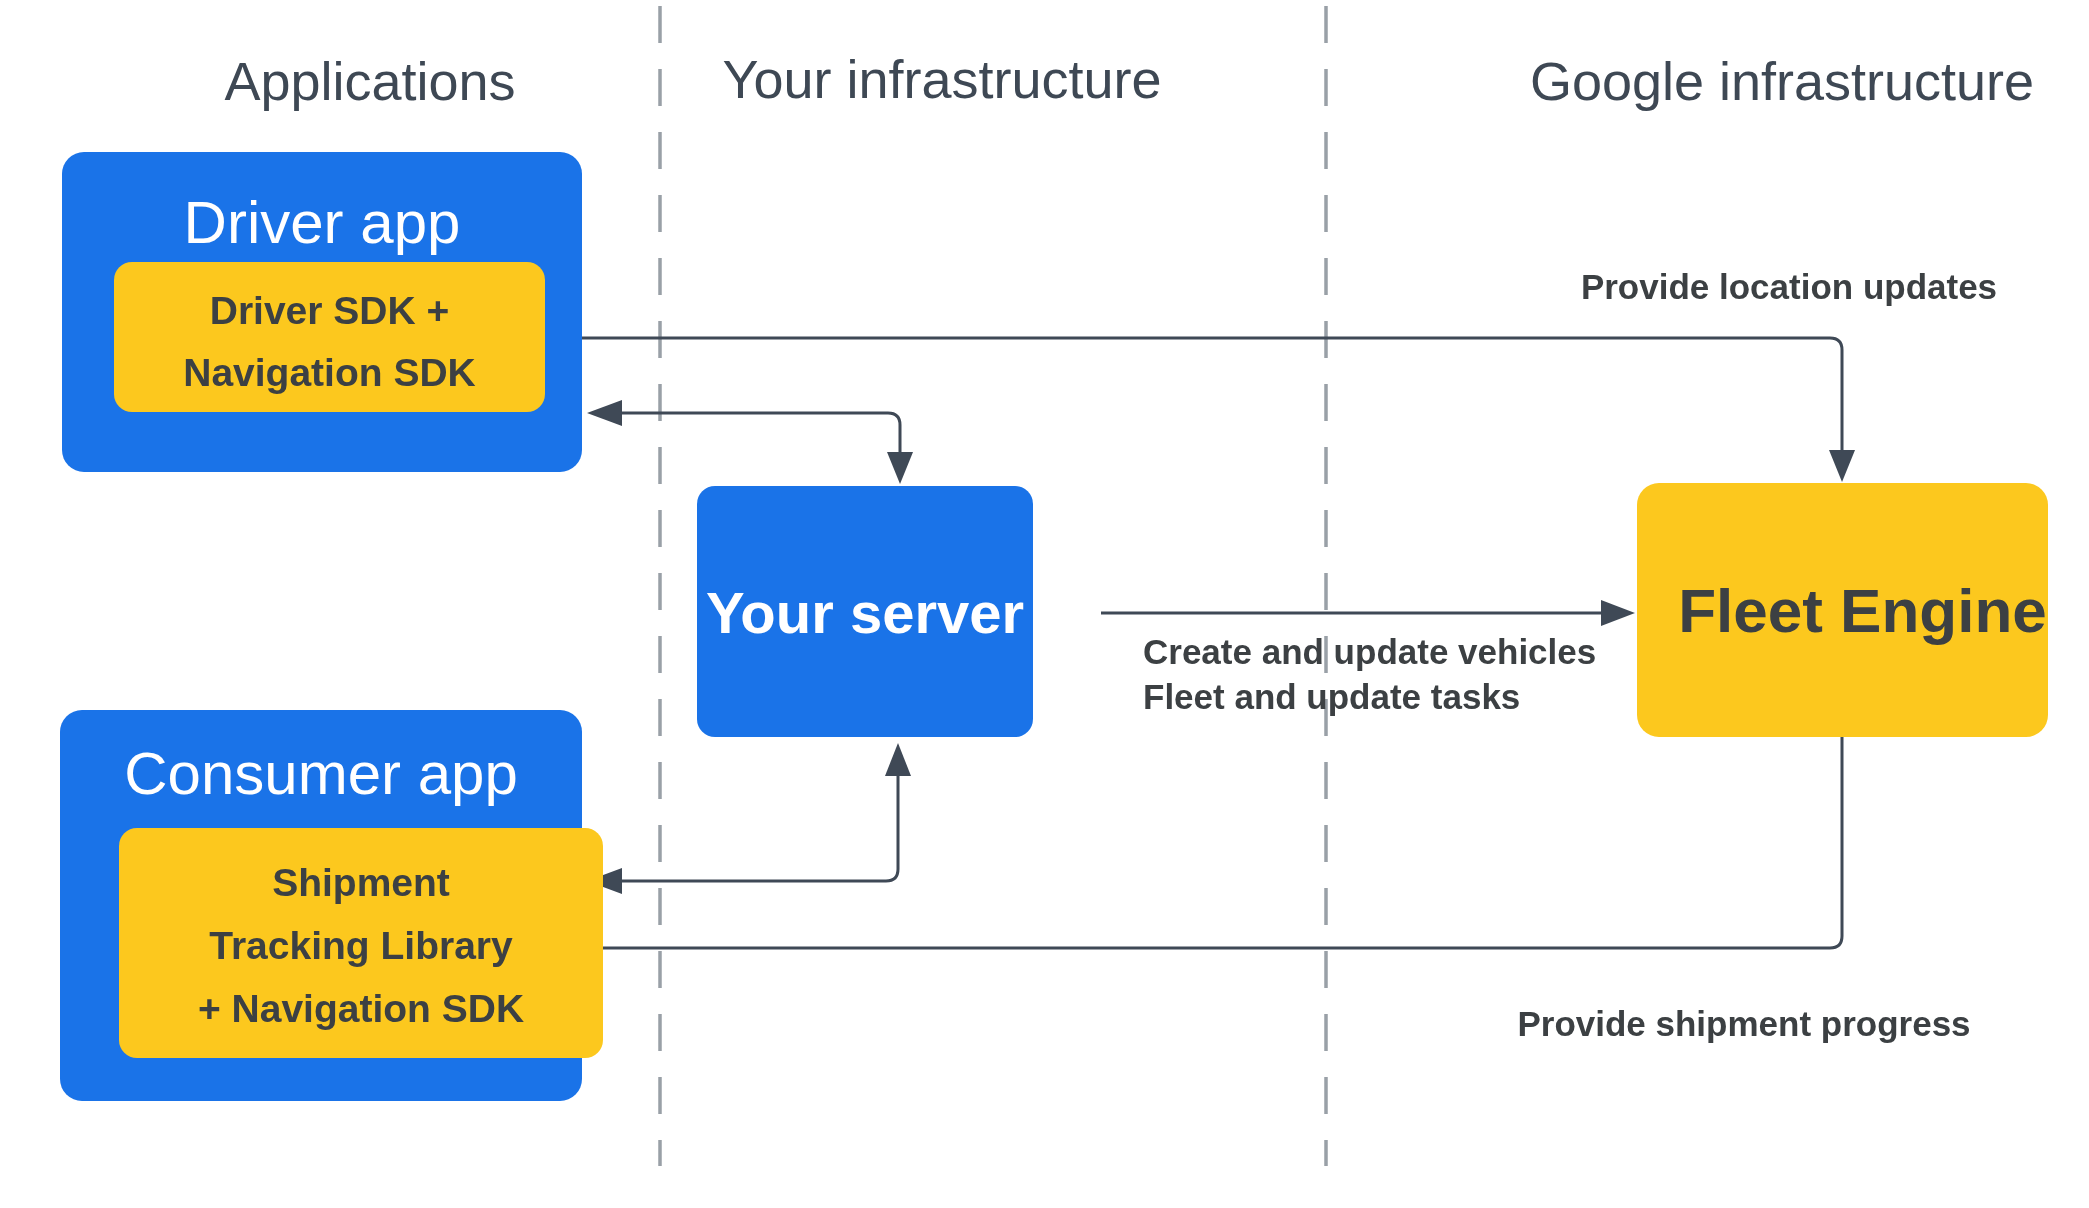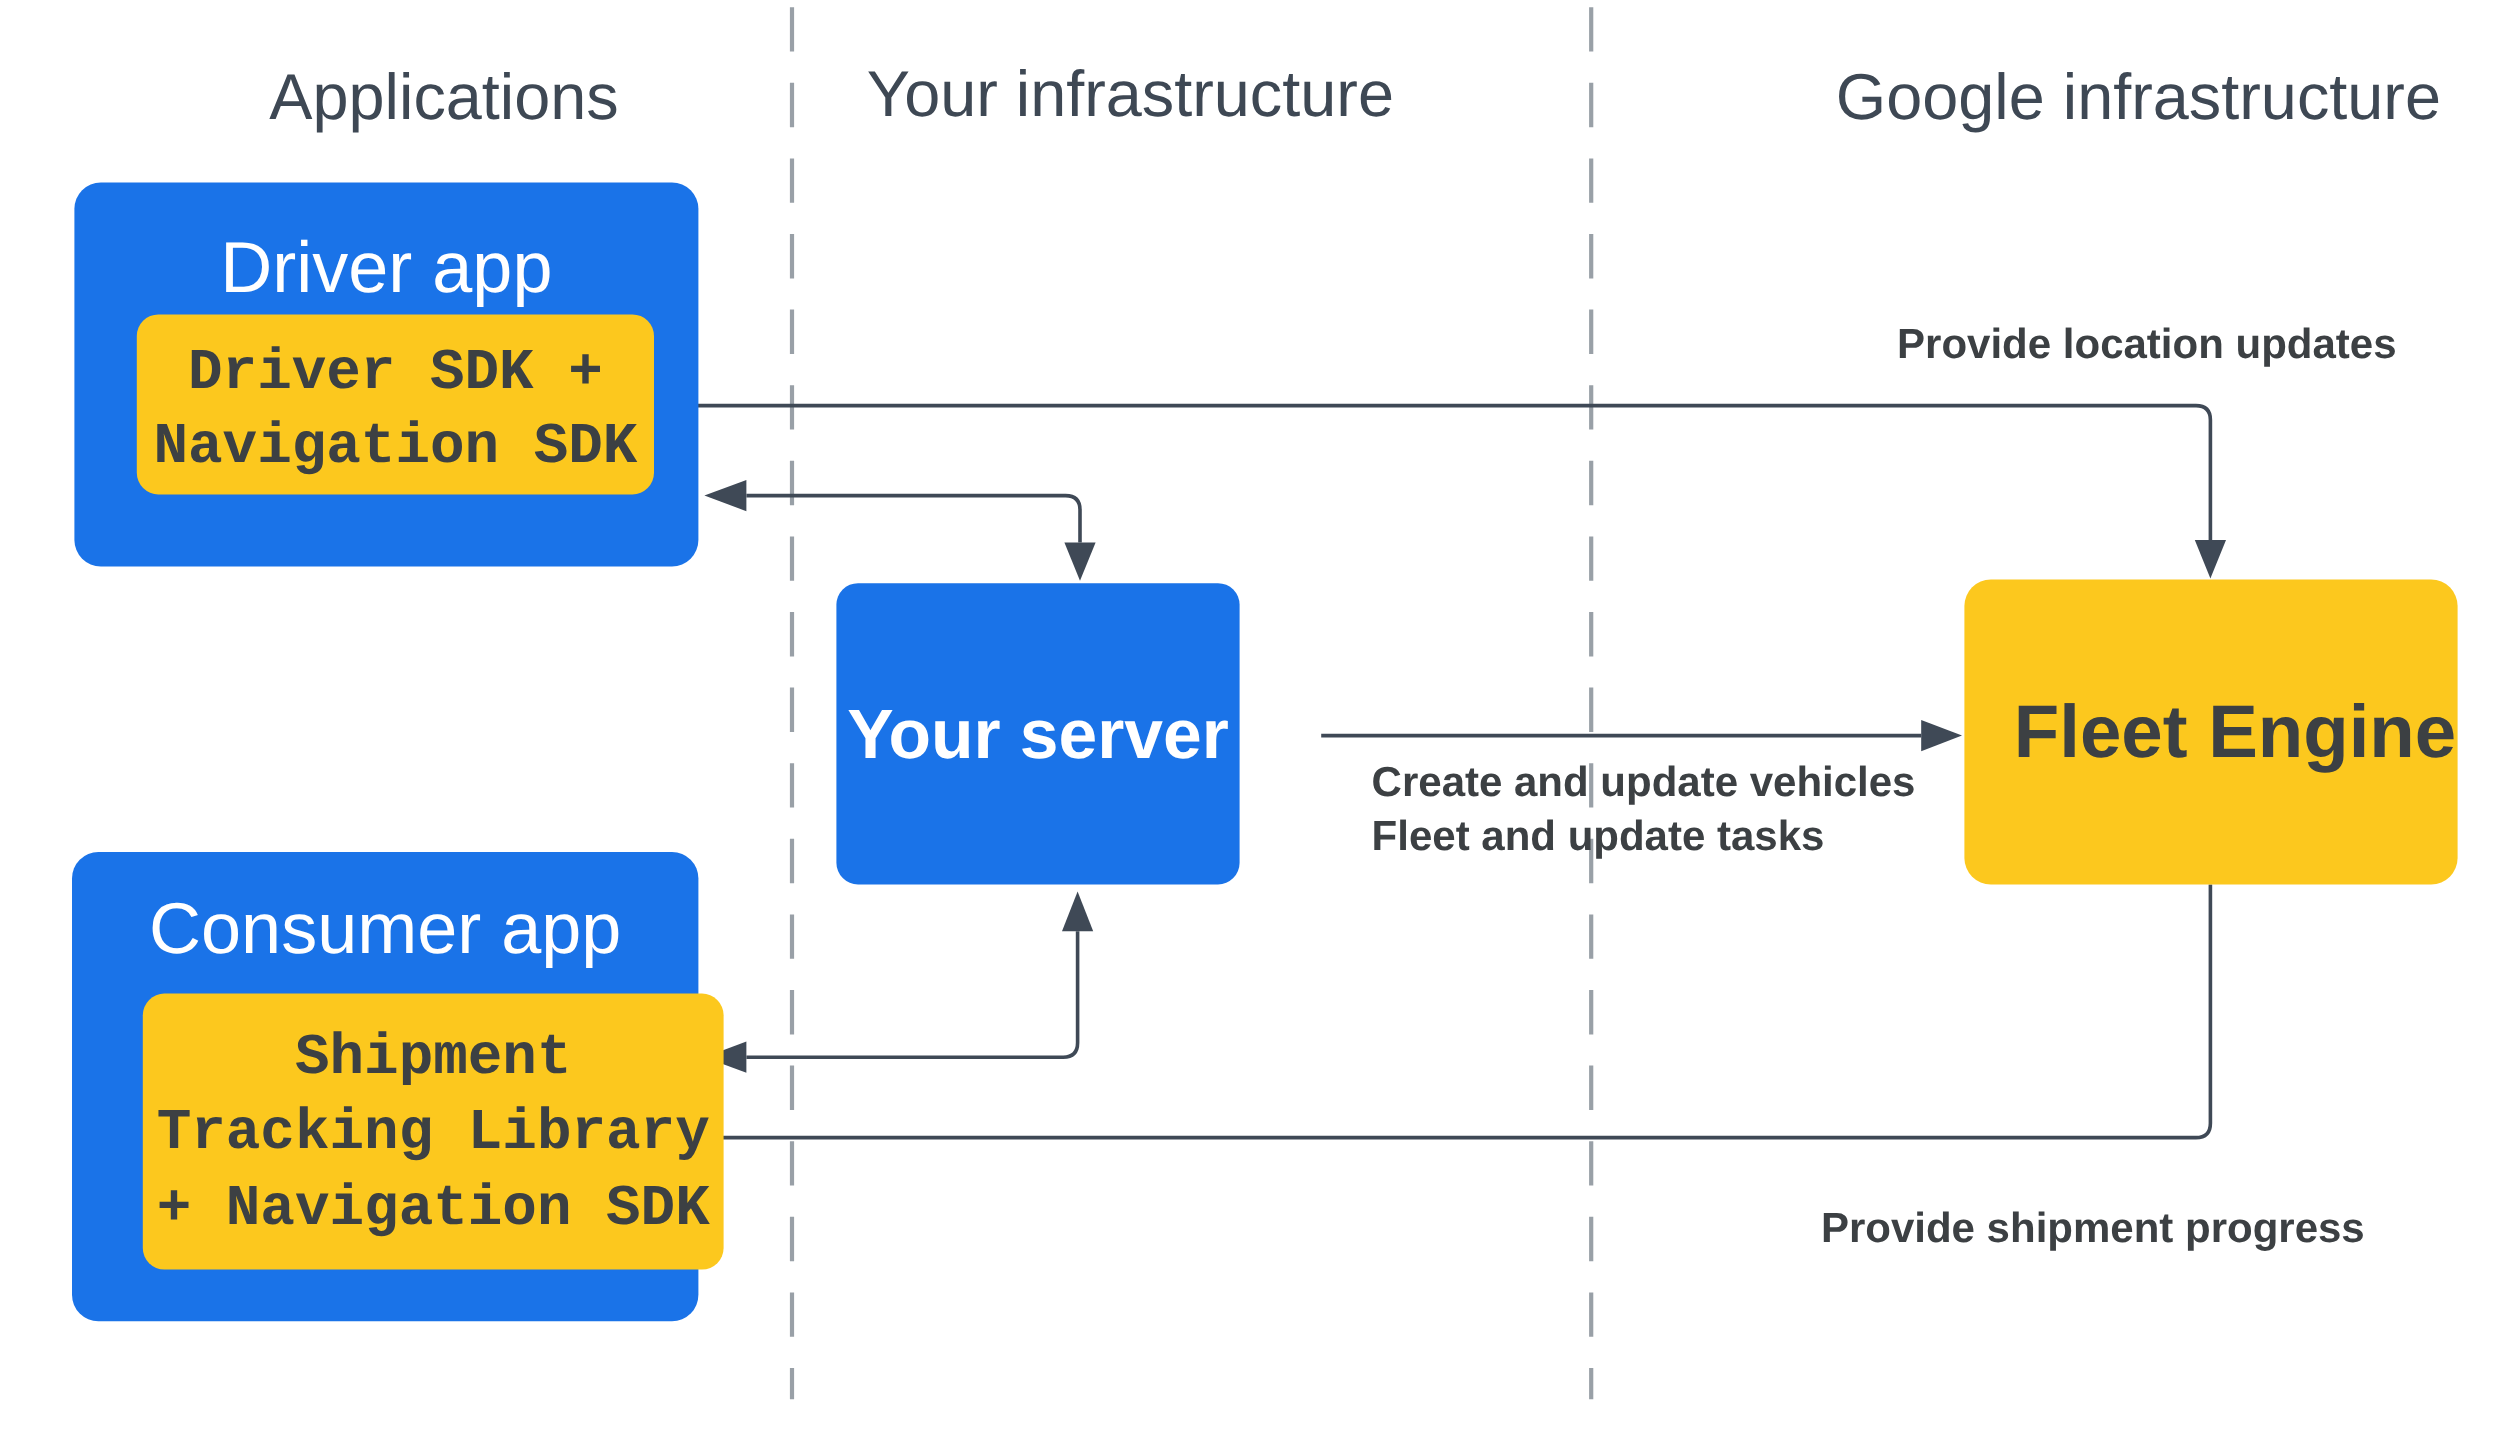--- a/index.html
+++ b/index.html
@@ -24,22 +24,22 @@
   .node.yellow{background:var(--yellow);}
   .node-title{
     position:absolute;left:0;right:0;text-align:center;
     color:#ffffff;font-weight:400;font-size:60px;line-height:62px;white-space:nowrap;
   }
   .sdk-box{
     position:absolute;background:var(--yellow);border-radius:18px;
     display:flex;flex-direction:column;justify-content:center;align-items:center;
   }
   .sdk-line{
-    color:var(--ink);font-weight:700;font-size:48px;line-height:62px;
-    text-align:right;white-space:nowrap;font-family:Liberation Mono, monospace;
+    color:var(--ink);font-weight:700;font-size:39px;line-height:62px;
+    text-align:right;white-space:nowrap;
   }
   .big-label{
     position:absolute;left:0;right:0;text-align:center;
     color:var(--ink);font-weight:700;font-size:62px;line-height:64px;white-space:nowrap;
   }
   .server-title{color:#ffffff;}
   .edge-label{
     position:absolute;color:var(--ink);font-weight:700;font-size:35px;
     line-height:45px;white-space:nowrap;
   }

